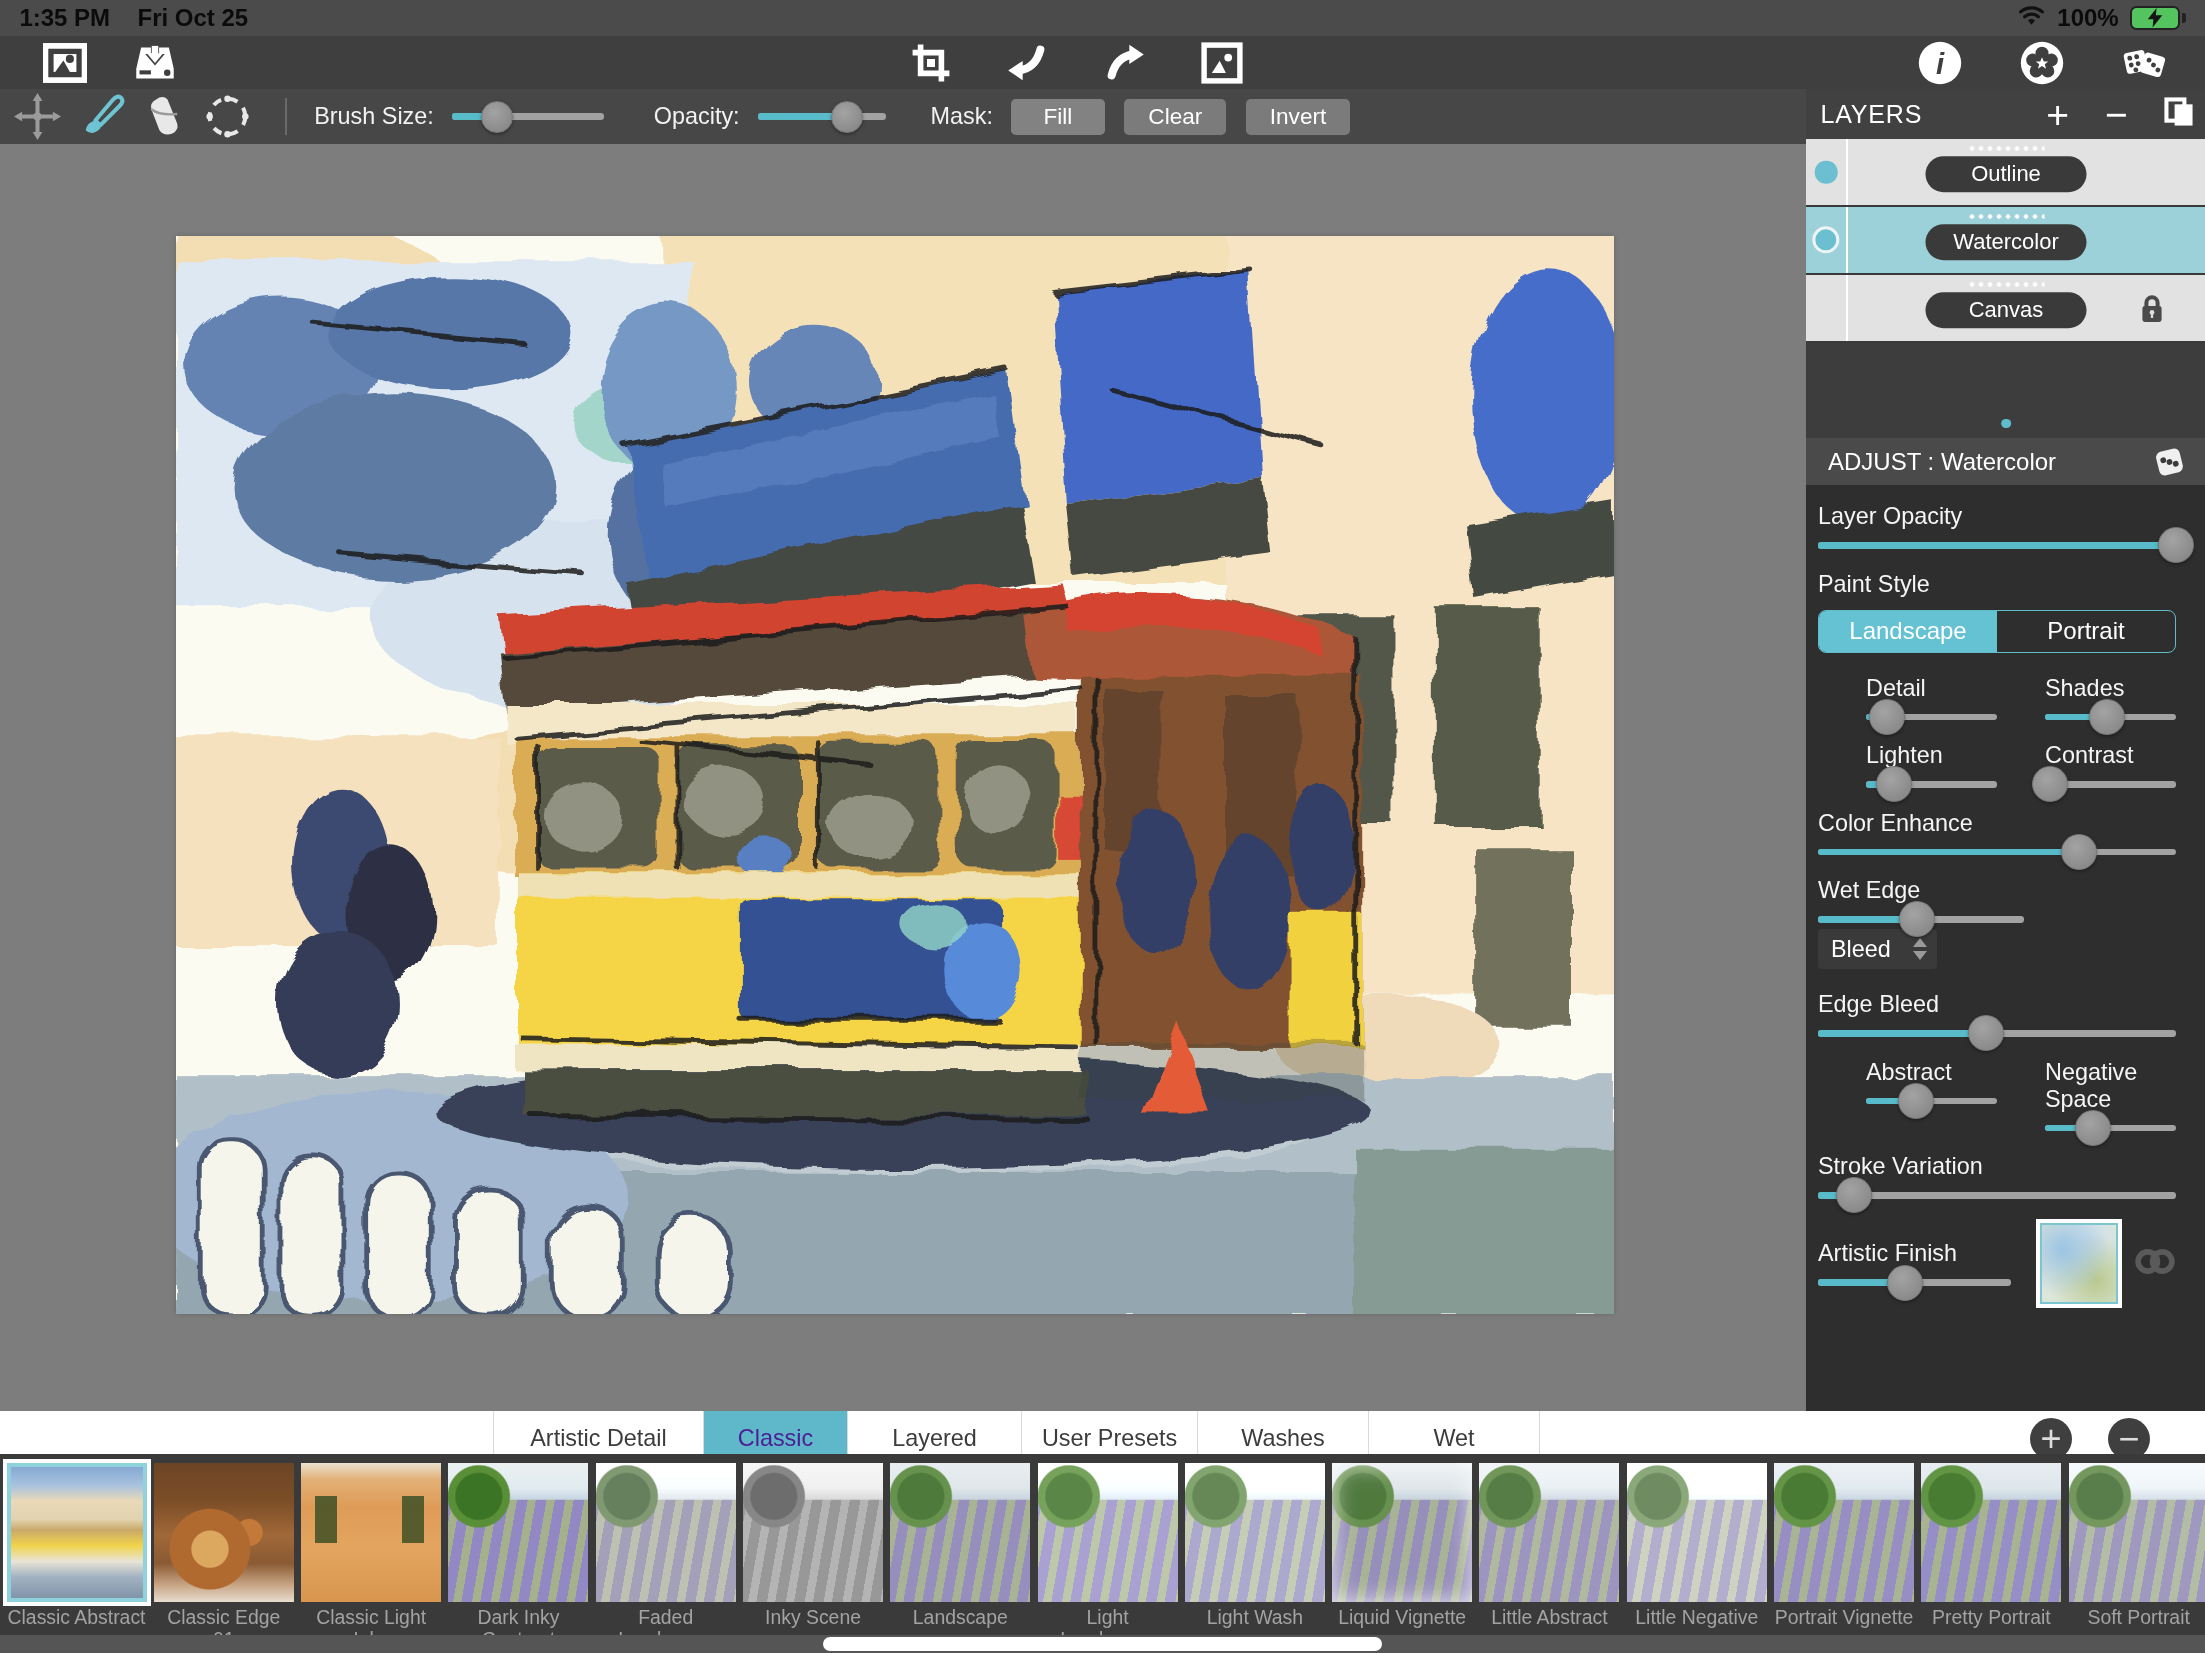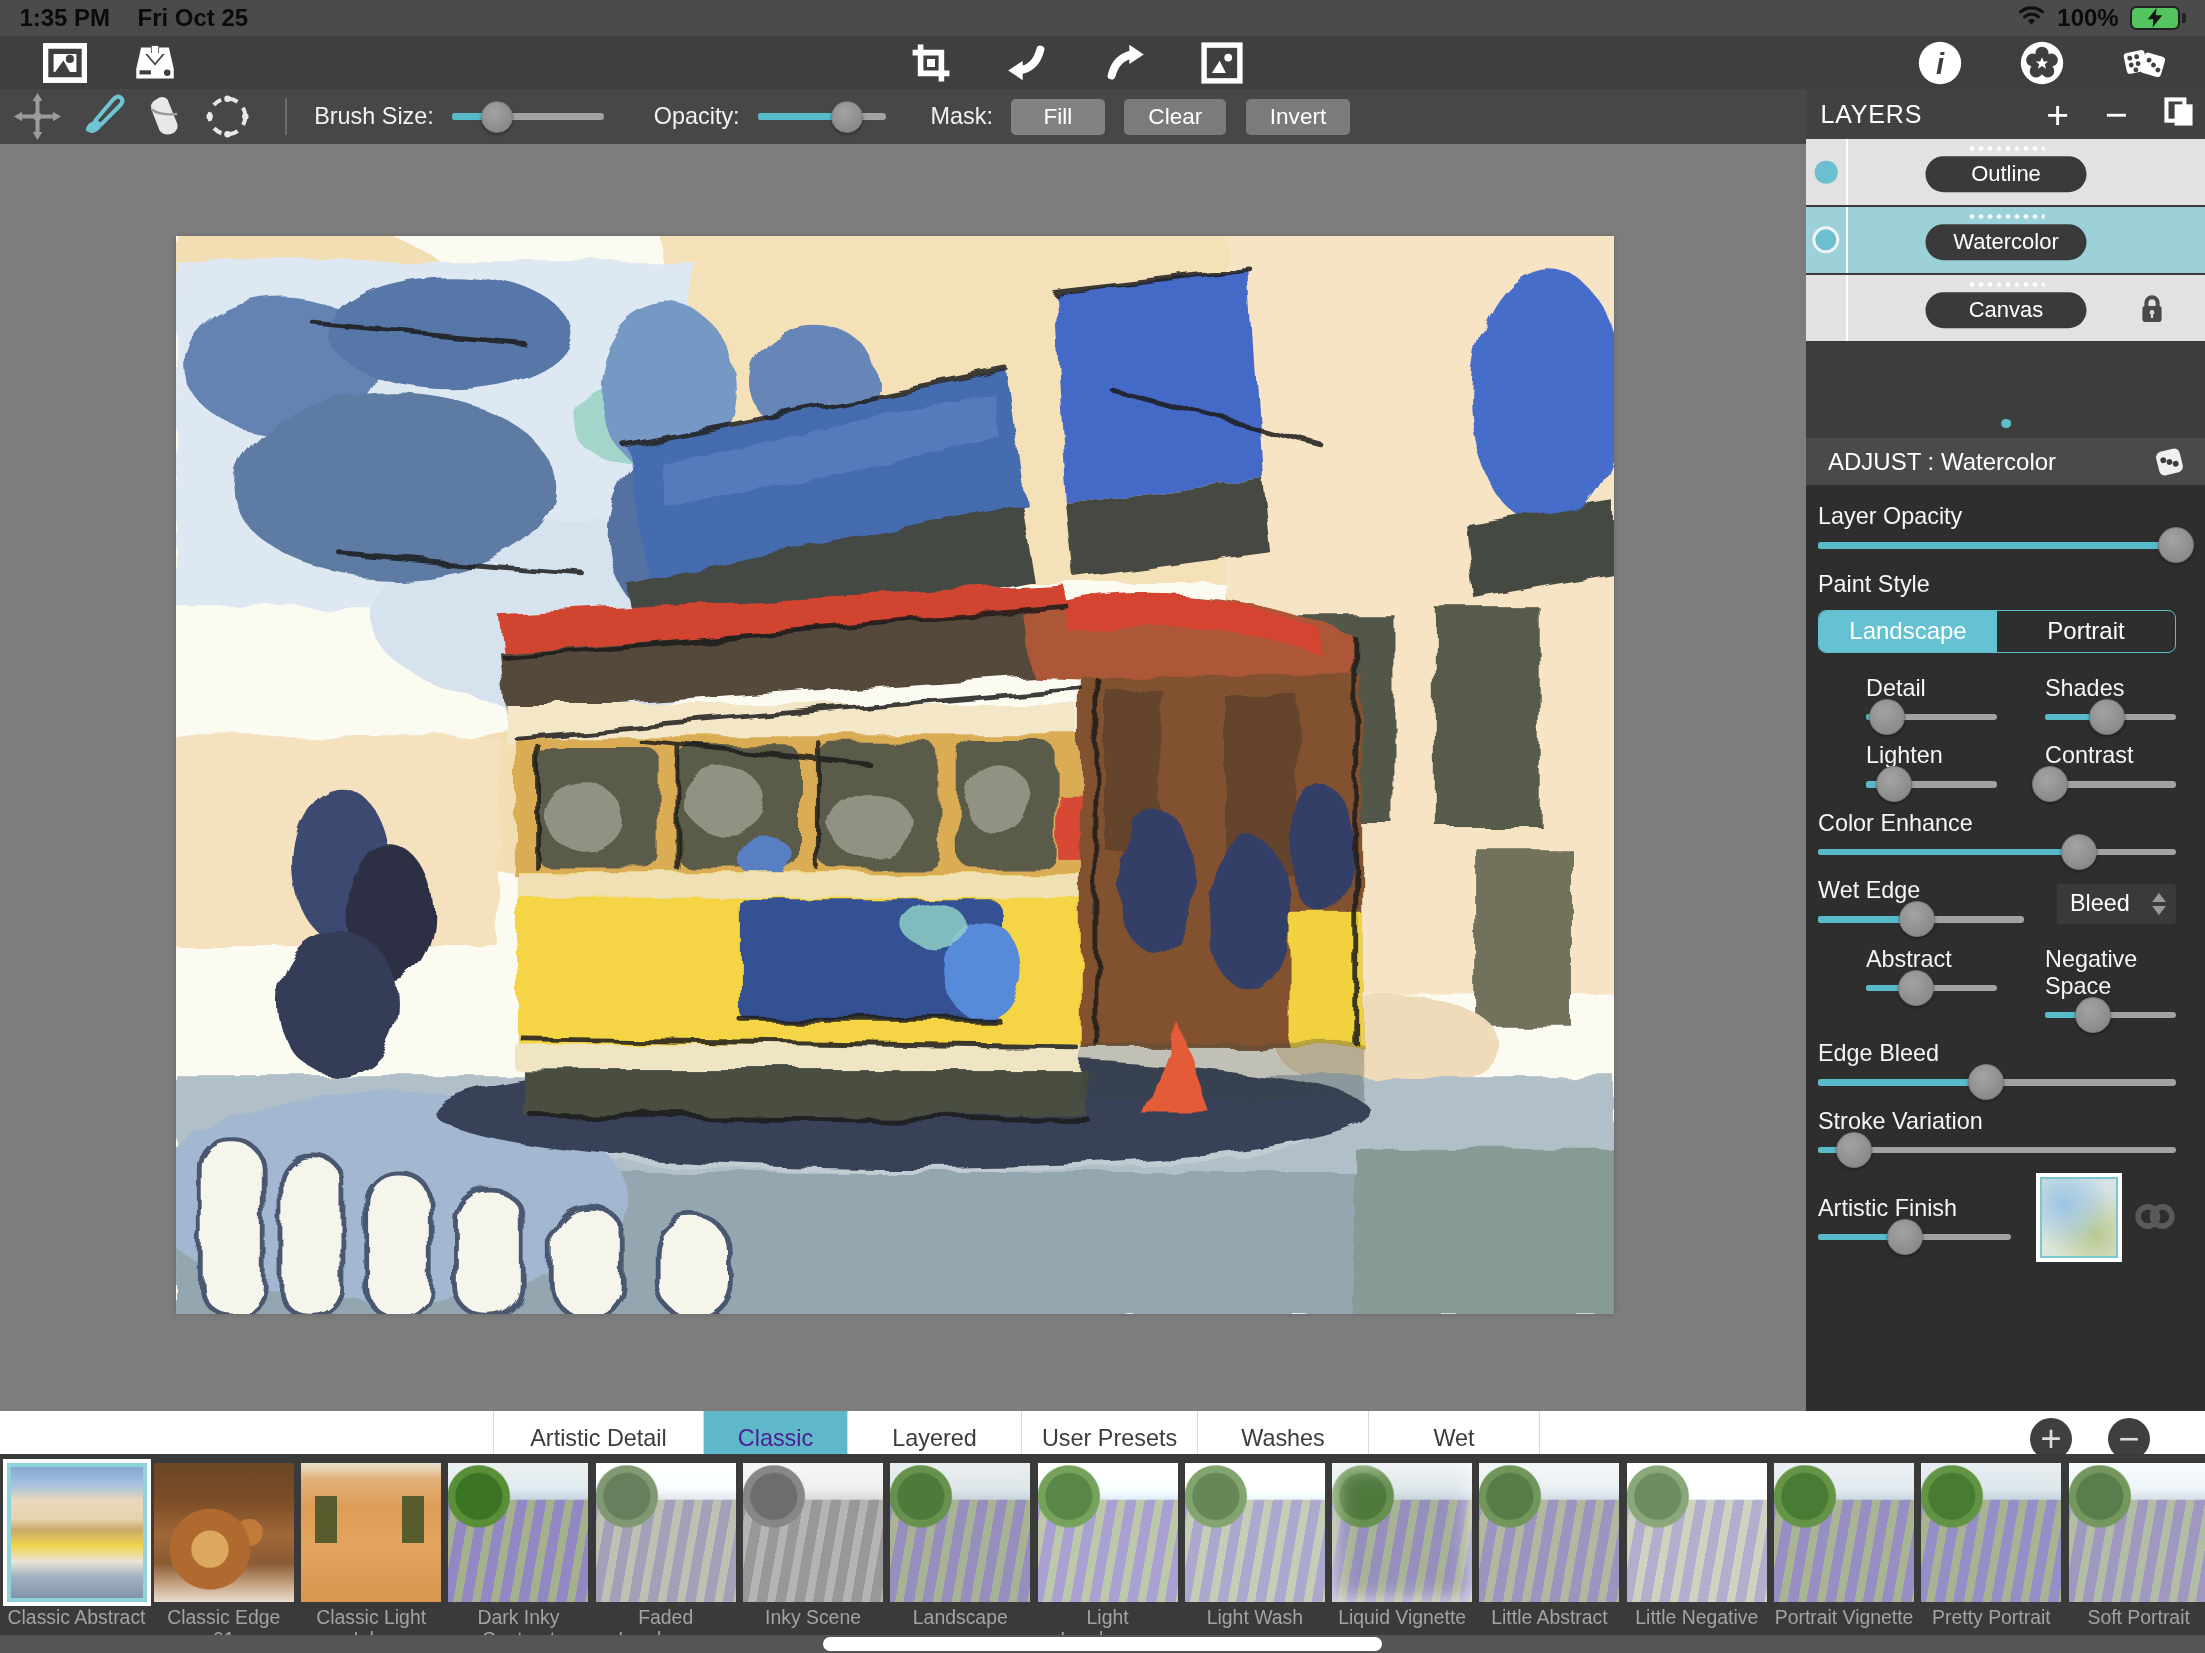--- a/index.html
+++ b/index.html
@@ -66,21 +66,21 @@
 
   .adjust-header{position:relative;height:47px;background:#4a4a4a;display:flex;align-items:center;padding:0 22px;}
   .adjust-title{font-size:24px;color:#fff;}
   .adjust-die{position:absolute;right:18px;top:7.3px;}
 
   .adjust-body{position:relative;padding:18px 30px 0 12px;background:#2e2e2e;}
   .ctl-label{font-size:23.4px;color:#f5f5f5;margin-bottom:12px;}
   .ctl{margin-bottom:22px;}
   .pair{display:flex;justify-content:space-between;}
   .pair .col{width:161px;margin-left:48px;}
-  .withdrop{display:flex;justify-content:space-between;align-items:flex-start;}
+  .withdrop{display:flex;align-items:flex-start;flex-direction:column;}
   .withdrop .col{width:206px;}
   .dropdown{width:119px;height:40px;background:#3a3a3a;border-radius:4px;display:flex;align-items:center;
     justify-content:space-between;padding:0 9.7px 0 13px;margin-top:6.5px;cursor:pointer;}
   .dropdown .dv{color:#fff;font-size:23.4px;}
   .arrows{display:flex;flex-direction:column;gap:4px;}
   .arrows .up{width:0;height:0;border-left:7.3px solid transparent;border-right:7.3px solid transparent;border-bottom:9px solid #9a9a9a;}
   .arrows .dn{width:0;height:0;border-left:7.3px solid transparent;border-right:7.3px solid transparent;border-top:9px solid #9a9a9a;}
 
   .segmented{display:flex;height:43px;border:1.6px solid #5fbccb;border-radius:8px;overflow:hidden;margin-bottom:22px;}
   .seg{flex:1;display:flex;align-items:center;justify-content:center;font-size:24px;color:#fff;background:transparent;cursor:pointer;}
@@ -569,43 +569,43 @@
         <div class="dropdown">
           <span class="dv">Bleed</span>
           <span class="arrows">
               <span class="up"></span>
               <span class="dn"></span>
             </span>
         </div>
       </div>
 
 
+      <div class="ctl">
+        <div class="ctl-label">Edge Bleed</div>
+        <div class="slider">
+            <span class="sl-fill" style="width: 47%;"></span>
+            <span class="sl-thumb" style="left: 47%;"></span>
+          </div>
+      </div>
+
       <div class="ctl pair">
         <div class="col">
           <div class="ctl-label">Abstract</div>
           <div class="slider">
               <span class="sl-fill" style="width: 38%;"></span>
               <span class="sl-thumb" style="left: 38%;"></span>
             </div>
         </div>
         <div class="col">
           <div class="ctl-label">Negative Space</div>
           <div class="slider">
               <span class="sl-fill" style="width: 37%;"></span>
               <span class="sl-thumb" style="left: 37%;"></span>
             </div>
         </div>
-      </div>
-
-      <div class="ctl">
-        <div class="ctl-label">Edge Bleed</div>
-        <div class="slider">
-            <span class="sl-fill" style="width: 47%;"></span>
-            <span class="sl-thumb" style="left: 47%;"></span>
-          </div>
       </div>
 
       <div class="ctl">
         <div class="ctl-label">Stroke Variation</div>
         <div class="slider">
             <span class="sl-fill" style="width: 10%;"></span>
             <span class="sl-thumb" style="left: 10%;"></span>
           </div>
       </div>
 

